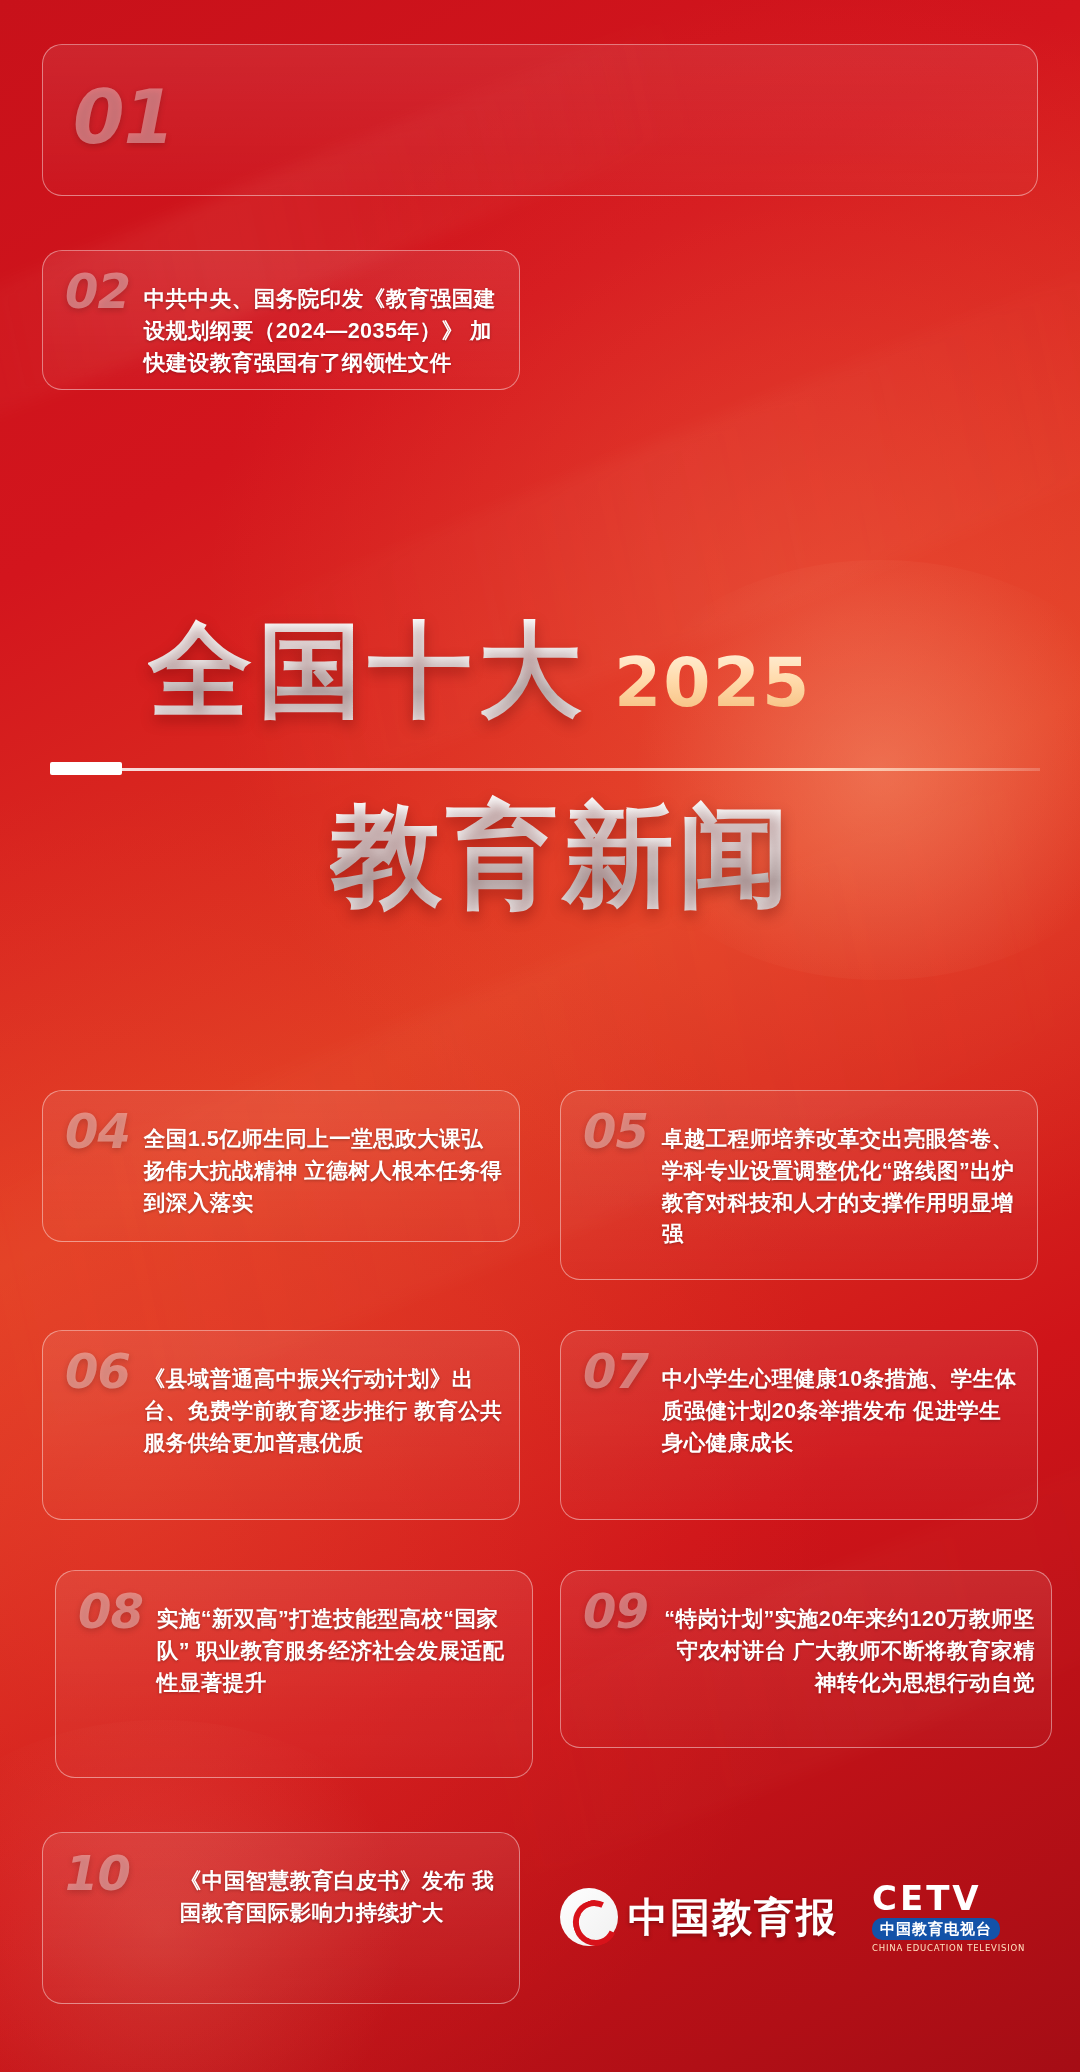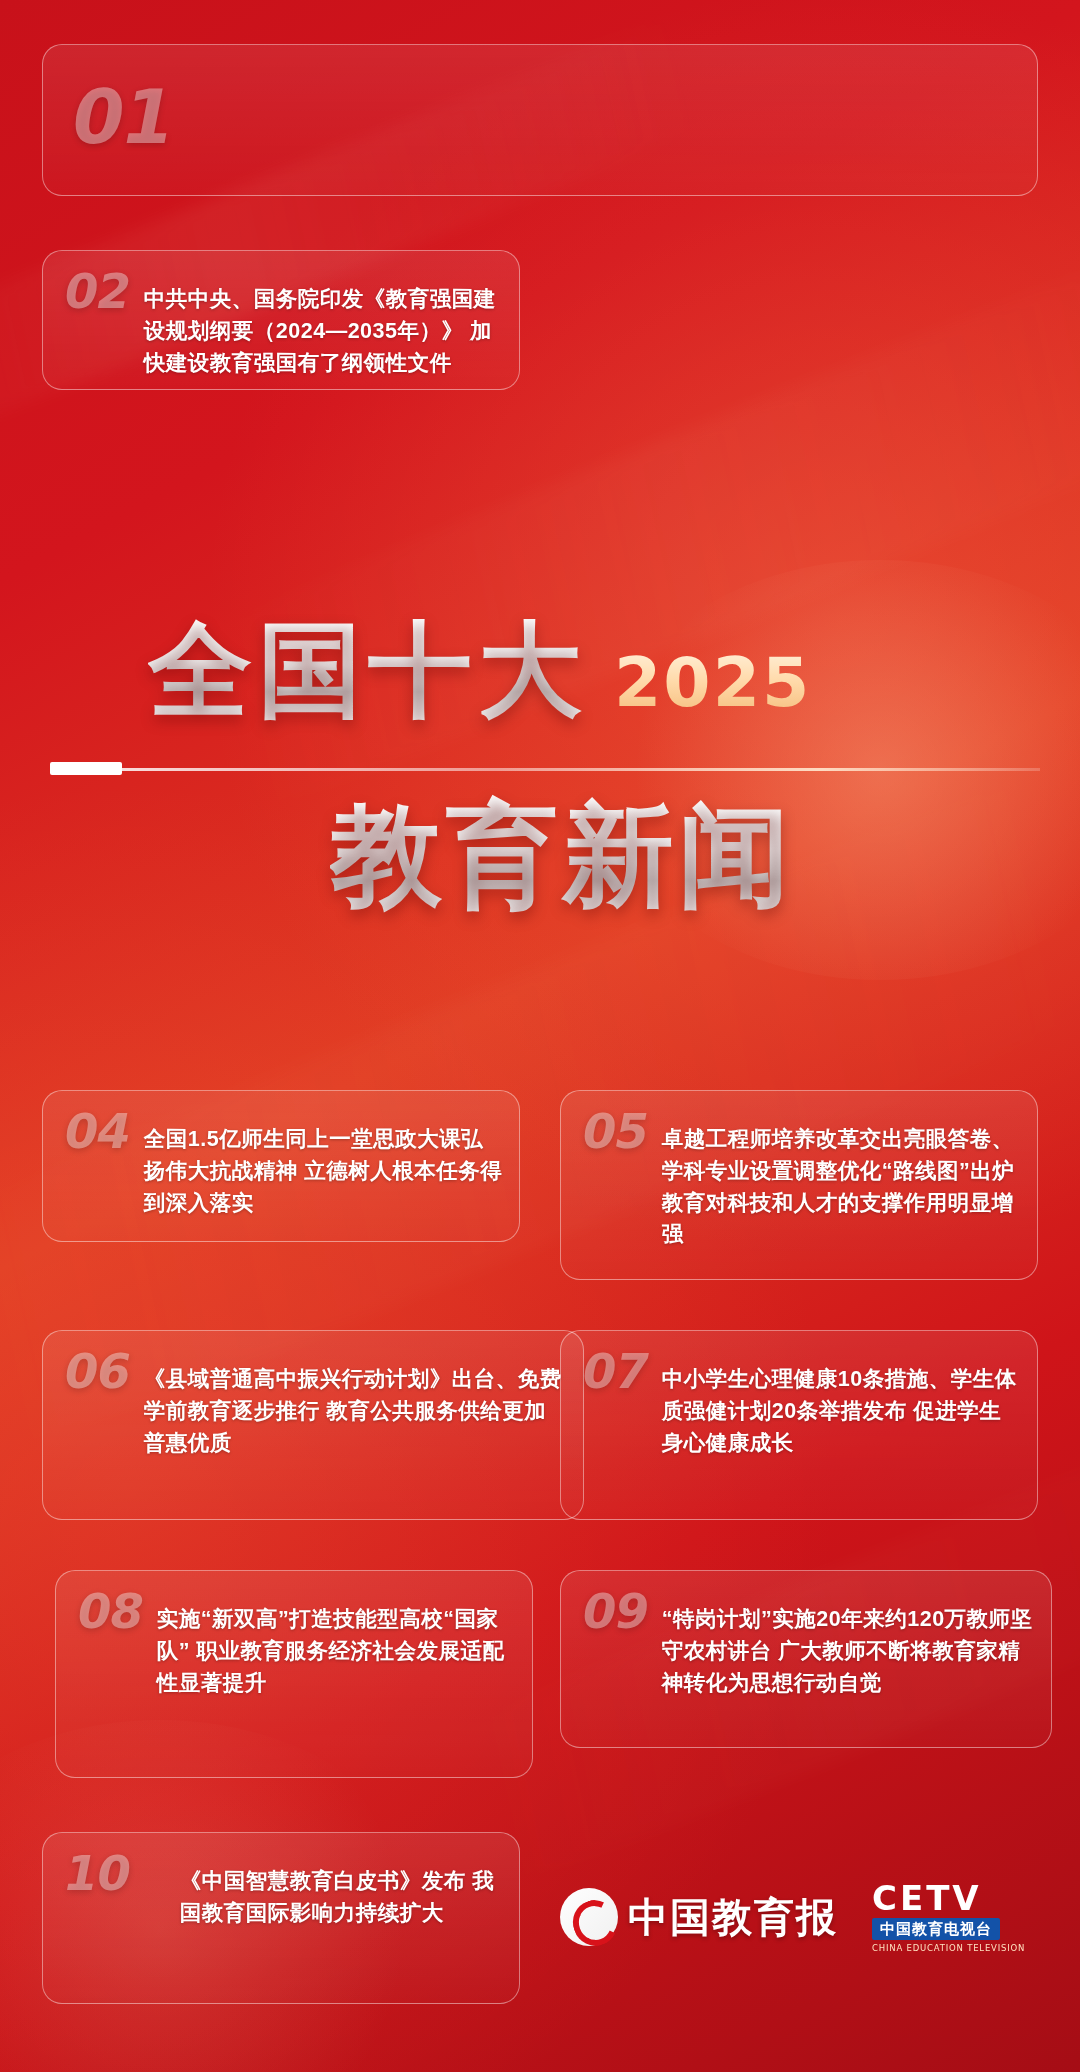--- a/index.html
+++ b/index.html
@@ -123,24 +123,24 @@
     background: #ffffff; border-radius: 2px;
   }
   #title-line2 {
     position: absolute; left: 330px; top: 200px;
   }
   #title-line2 .big-cn { font-size: 112px; letter-spacing: 4px; }
 
   
   #card-04 { left: 42px;  top: 1090px; width: 478px; height: 152px; }
   #card-05 { left: 560px; top: 1090px; width: 478px; height: 190px; }
-  #card-06 { left: 42px;  top: 1330px; width: 542px; height: 190px; }
+  #card-06 { left: 42px;  top: 1330px; width: 478px; height: 190px; }
   #card-07 { left: 560px; top: 1330px; width: 478px; height: 190px; }
   #card-08 { left: 55px;  top: 1570px; width: 478px; height: 208px; }
-  #card-09 { left: 560px; top: 1570px; width: 492px; height: 178px; }
+  #card-09 { left: 560px; top: 1570px; width: 492px; height: 178px; text-align: right; }
   #card-10 { left: 42px;  top: 1832px; width: 478px; height: 172px; gap: 36px; }
 
   
   #logos {
     position: absolute; left: 560px; top: 1862px; width: 480px; height: 110px;
     display: flex; align-items: center; gap: 34px;
   }
   #logo-zgjyb { display: flex; align-items: center; gap: 10px; }
   #logo-mark {
     width: 58px; height: 58px; border-radius: 50%;
@@ -159,21 +159,21 @@
     font-weight: 700; font-size: 40px; color: #ffffff; letter-spacing: 2px;
     text-shadow: 0 2px 4px rgba(0,0,0,0.3);
   }
   #logo-cetv { display: flex; flex-direction: column; align-items: flex-start; gap: 3px; }
   #cetv-top {
     font-family: "DejaVu Sans", sans-serif; font-weight: 700; font-size: 34px;
     color: #ffffff; letter-spacing: 3px; line-height: 1;
   }
   #cetv-mid {
     background: #1352a8; color: #ffffff; font-size: 15px; font-weight: 700;
-    padding: 3px 8px; letter-spacing: 1px; border-radius: 2px; line-height: 1.1;
+    padding: 3px 8px; letter-spacing: 1px; border-radius: 10px; line-height: 1.1;
   }
   #cetv-bot {
     font-family: "DejaVu Sans", sans-serif; font-size: 8.5px; color: #ffe2c0;
     letter-spacing: 0.8px;
   }
 </style>
 </head>
 <body>
 
 <div id="poster">

